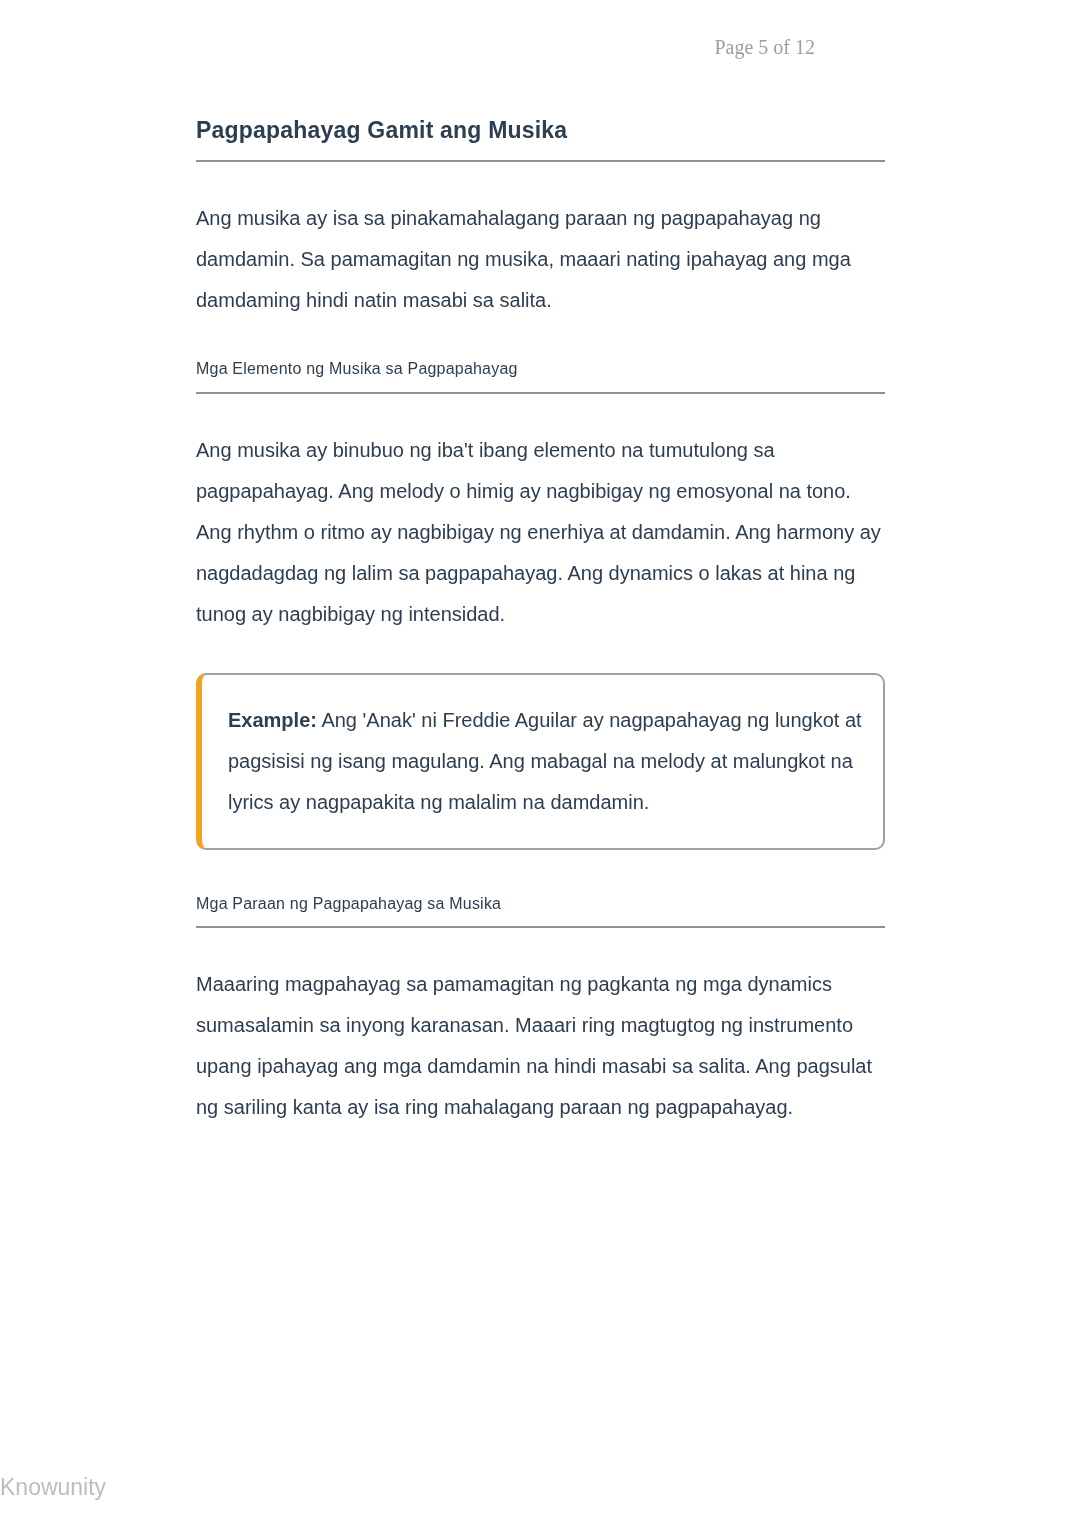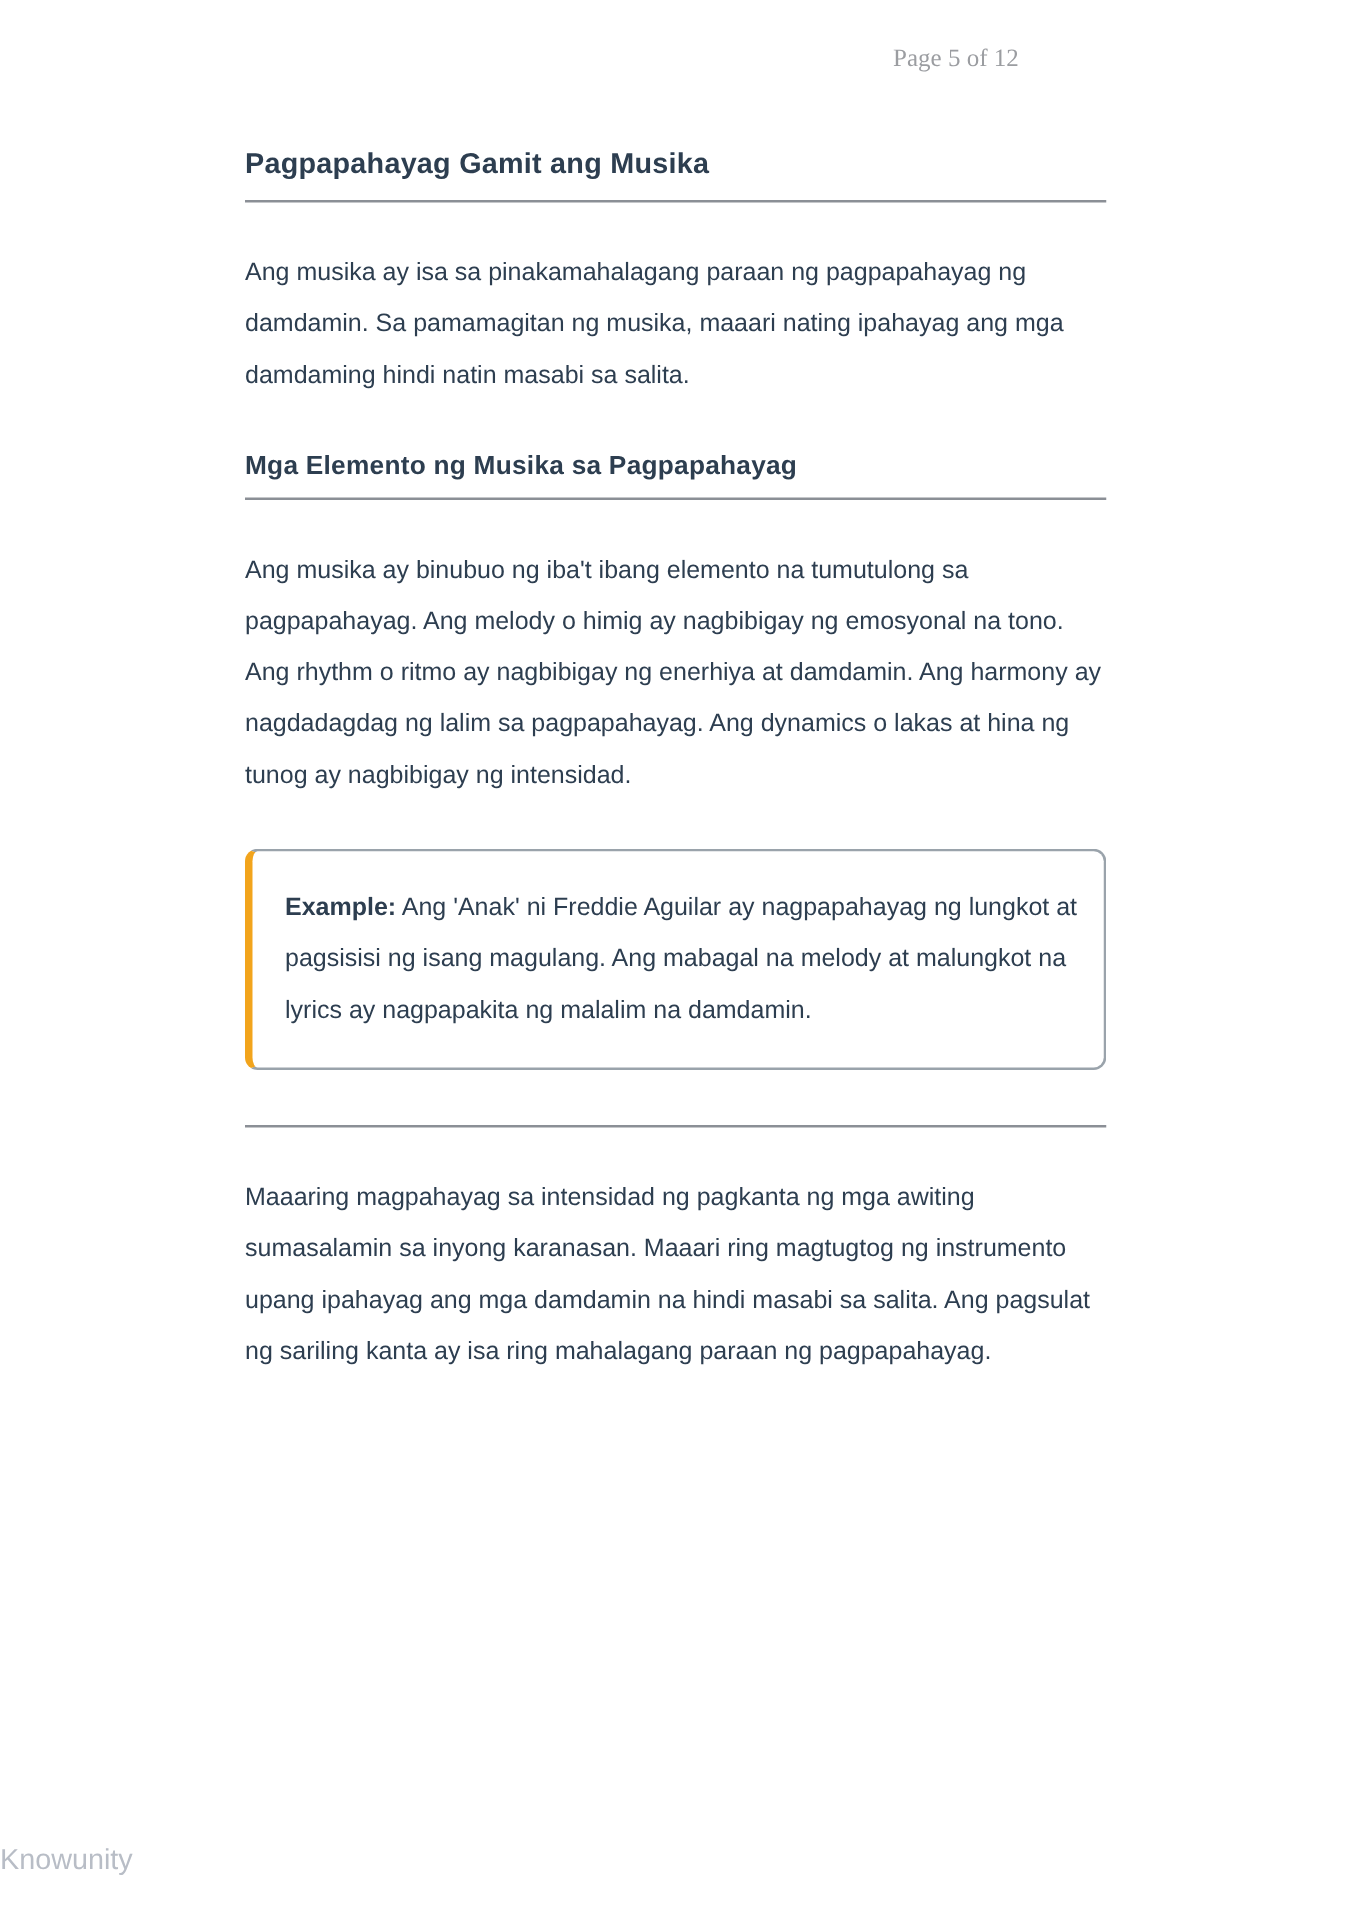--- a/index.html
+++ b/index.html
@@ -38,22 +38,22 @@
   .doc-title{
     margin:0 0 14px 0;
     font-size:23px;
     font-weight:700;
     line-height:1.3;
     color:var(--text);
     letter-spacing:0.2px;
   }
   .section-heading{
     margin:2px 0 12px 0;
-    font-size:21px;
-    font-weight:700;
+    font-size:16px;
+    font-weight:400;
     line-height:1.3;
     color:var(--text);
     letter-spacing:0.2px;
   }
   .rule{
     height:2px;
     background:var(--rule);
     margin:0 0 36px 0;
   }
   .body{
@@ -104,21 +104,22 @@
     <p class="body">Ang musika ay binubuo ng iba't ibang elemento na tumutulong sa pagpapahayag. Ang melody o himig ay nagbibigay ng emosyonal na tono. Ang rhythm o ritmo ay nagbibigay ng enerhiya at damdamin. Ang harmony ay nagdadagdag ng lalim sa pagpapahayag. Ang dynamics o lakas at hina ng tunog ay nagbibigay ng intensidad.</p>
 
     <div class="example-box">
       <p class="body">
         <span class="example-label">Example:</span>
         <span>Ang 'Anak' ni Freddie Aguilar ay nagpapahayag ng lungkot at pagsisisi ng isang magulang. Ang mabagal na melody at malungkot na lyrics ay nagpapakita ng malalim na damdamin.</span>
       </p>
     </div>
 
 
+    <h2 class="section-heading">Mga Paraan ng Pagpapahayag sa Musika</h2>
     <div class="rule"></div>
 
-    <p class="body">Maaaring magpahayag sa intensidad ng pagkanta ng mga awiting sumasalamin sa inyong karanasan. Maaari ring magtugtog ng instrumento upang ipahayag ang mga damdamin na hindi masabi sa salita. Ang pagsulat ng sariling kanta ay isa ring mahalagang paraan ng pagpapahayag.</p>
+    <p class="body">Maaaring magpahayag sa pamamagitan ng pagkanta ng mga dynamics sumasalamin sa inyong karanasan. Maaari ring magtugtog ng instrumento upang ipahayag ang mga damdamin na hindi masabi sa salita. Ang pagsulat ng sariling kanta ay isa ring mahalagang paraan ng pagpapahayag.</p>
 
   </div>
 
   <div class="footer-brand">Knowunity</div>
 
 </div>
 
 </body></html>

